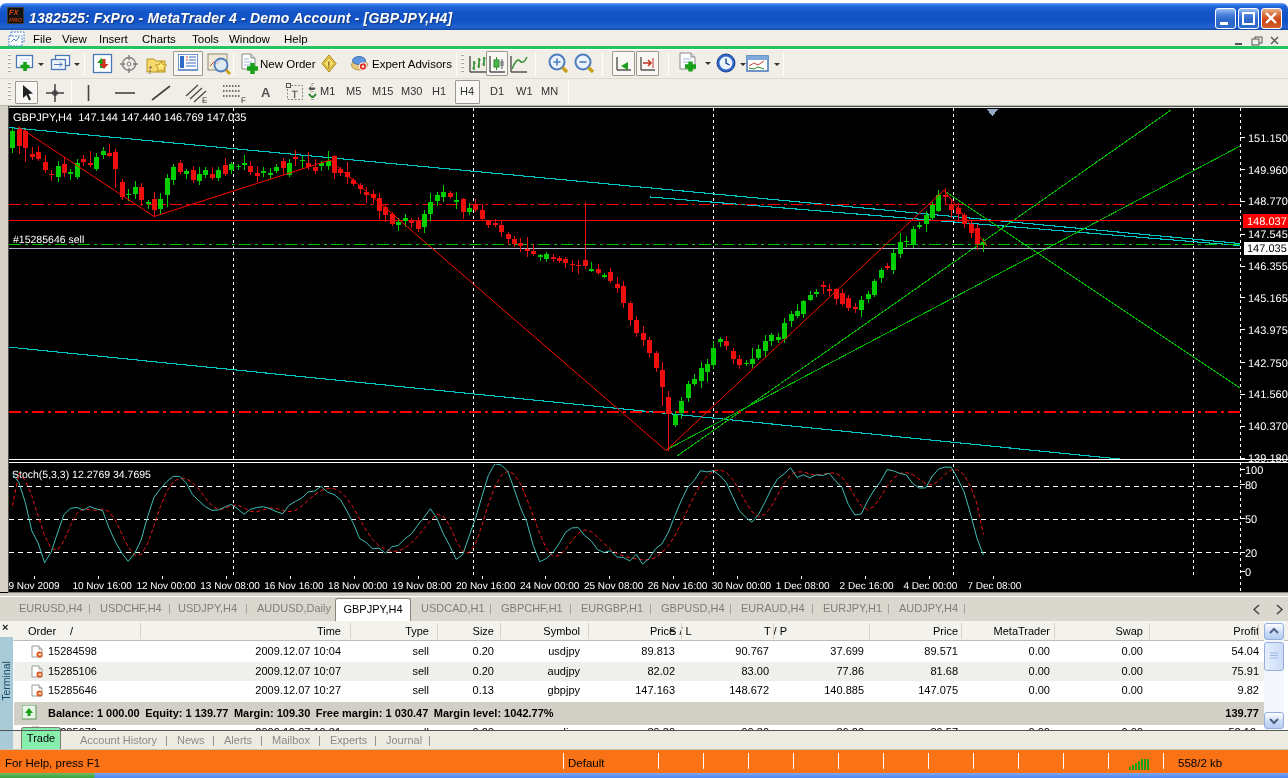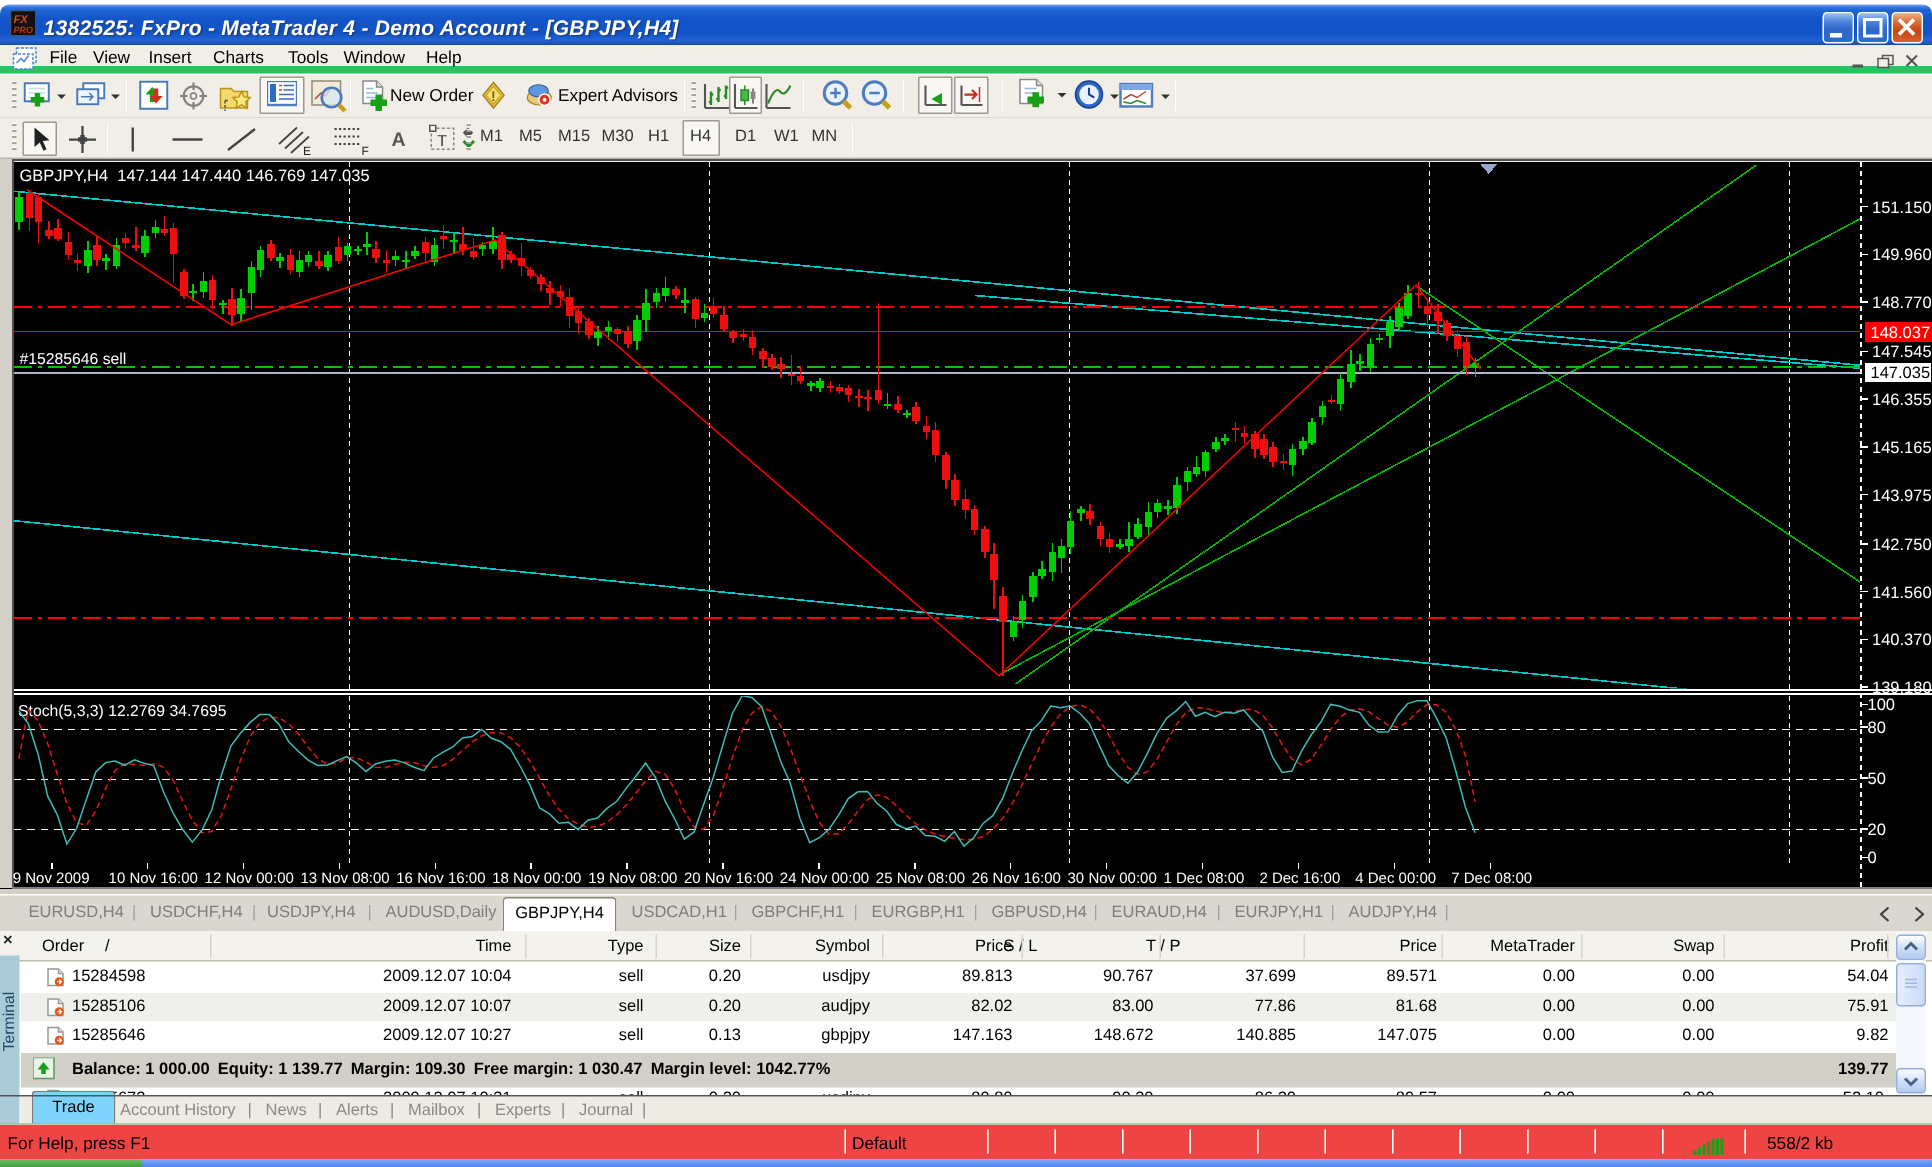--- a/index.html
+++ b/index.html
@@ -3,21 +3,21 @@
 *{margin:0;padding:0;box-sizing:border-box}
 html,body{width:1288px;height:778px;overflow:hidden;background:#fff;
  font-family:"Liberation Sans",sans-serif;-webkit-font-smoothing:none}
 .abs{position:absolute}
 #titlebar{left:0;top:3px;width:1288px;height:27px;border-radius:6px 6px 0 0;
  background:linear-gradient(180deg,#7FA8EF 0%,#3D83E8 5%,#2166D8 12%,#1355C9 35%,#1253C7 70%,#2264D2 88%,#1C55B8 96%,#16459E 100%);font-style:italic;}
 #titlebar .ttl{position:absolute;left:29px;top:7px;color:#fff;font-weight:bold;font-size:14px;letter-spacing:-.3px;
  text-shadow:1px 1px 1px #1A3C78;letter-spacing:.2px;white-space:pre}
 .wbtn{position:absolute;top:5px;width:21px;height:21px;border-radius:3px;
  border:1px solid #fff;color:#fff;}
-#menubar{left:0;top:30px;width:1288px;height:19px;background:#F0EEE6;border-bottom:5px solid #22c55e}
+#menubar{left:0;top:30px;width:1288px;height:19px;background:#F0EEE6;border-bottom:3px solid #22c55e}
 #menubar span{position:absolute;top:3px;font-size:11.5px;color:#000}
 #tb1{left:0;top:50px;width:1288px;height:29px;background:#F0EEE6;border-bottom:1px solid #DDDAD0}
 #tb2{left:0;top:79px;width:1288px;height:27px;background:#F0EEE6;border-bottom:1px solid #B8B5AA}
 .grip{position:absolute;top:4px;width:3px;height:20px;
  background-image:repeating-linear-gradient(180deg,#fff 0,#fff 1px,#A8A599 1px,#A8A599 2px,transparent 2px,transparent 4px)}
 .tsep{position:absolute;top:3px;width:1px;height:22px;background:#C2BFB2;border-right:1px solid #fff}
 .tbtn{position:absolute;display:flex;align-items:center;justify-content:center}
 .pressed{background:#F8F7F3;border:1px solid #9C9A8E;border-radius:1px}
 .tftxt{position:absolute;top:6px;font-size:11px;color:#333}
 .lbl{position:absolute;font-size:11.5px;color:#000}
@@ -30,24 +30,24 @@
 #terminal{left:0;top:621px;width:1288px;height:128px;background:#fff}
 .hdr{position:absolute;top:0;height:20px;width:100%;background:#F3F2ED;border-bottom:1px solid #C0BDB2}
 .cell{position:absolute;font-size:11px;color:#000;white-space:pre}
 .csep{position:absolute;top:2px;width:1px;height:16px;background:#D6D3C8}
 #balrow{position:absolute;left:14px;top:81px;width:1250px;height:23px;background:#D2CFC6}
 #term-strip{position:absolute;left:0;top:16px;width:13px;height:112px;background:#A9CBD8}
 #term-strip .vt{position:absolute;left:-37px;top:38px;width:86px;transform:rotate(-90deg);
  font-size:10.5px;color:#1A4A66;text-align:center}
 #ttabs{position:absolute;left:13px;top:110px;width:1275px;height:18px;background:#EDEBE2}
 .ttab{position:absolute;top:3px;font-size:11px;color:#8A8A84}
-#tradetab{position:absolute;left:21px;top:106px;width:56px;height:22px;background:#7dd3fc;
+#tradetab{position:absolute;left:21px;top:106px;width:40px;height:22px;background:#86efac;
  border:1px solid #7E7B6E;border-bottom:none;border-radius:3px 3px 0 0;text-align:center;
  font-size:11px;color:#000;padding-top:4px}
-#status{left:0;top:749px;width:1288px;height:24px;background:#ef4444;border-top:1px solid #C5C2B6;font-size:11.5px}
+#status{left:0;top:749px;width:1288px;height:24px;background:#f97316;border-top:1px solid #C5C2B6;font-size:11.5px}
 .ssep{position:absolute;top:3px;width:1px;height:16px;background:#C8C5BA;border-right:1px solid #FAF9F5}
 #taskbar{left:0;top:773px;width:1288px;height:5px;background:linear-gradient(180deg,#7CA7F4,#4A86EE)}
 #startbtn{position:absolute;left:0;top:0;width:95px;height:5px;border-radius:0 4px 4px 0;
  background:linear-gradient(180deg,#6BBF66,#3B9E3A)}
 svg text{white-space:pre;-webkit-font-smoothing:antialiased}
 svg{text-rendering:geometricPrecision}
 </style></head><body>
 
 <div class="abs" id="titlebar">
  <svg class="abs" style="left:7px;top:4px" width="17" height="17">

